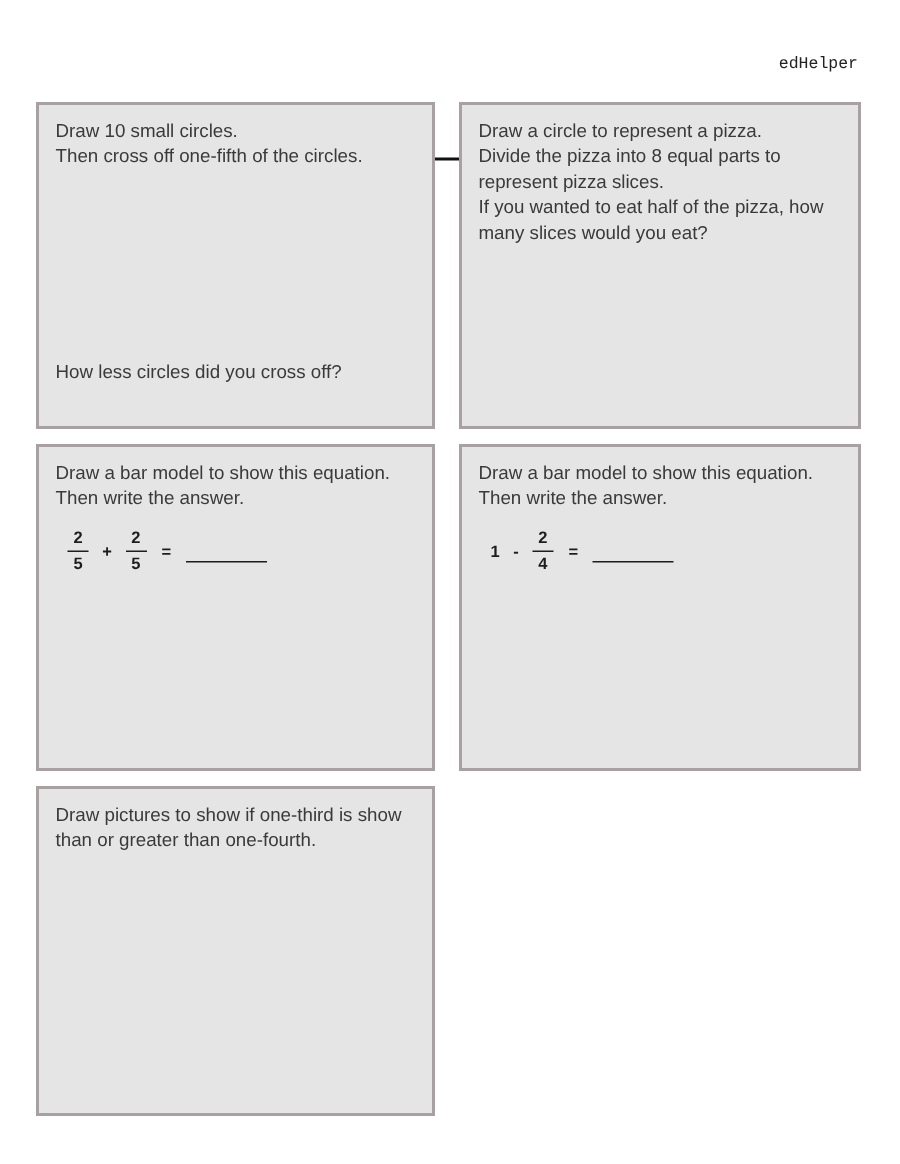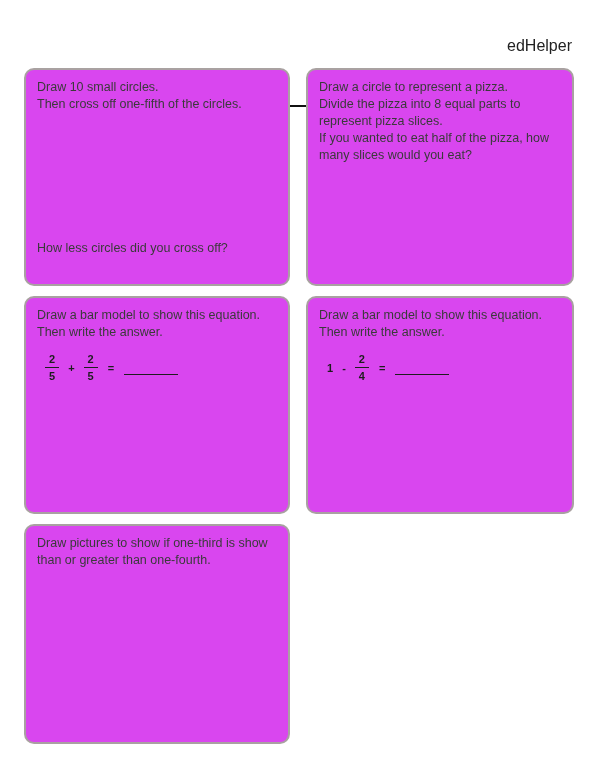--- a/index.html
+++ b/index.html
@@ -7,22 +7,22 @@
   .page {
     position:relative;
     width:600px; height:776px;
     background:#ffffff;
     font-family:"Liberation Sans", sans-serif;
     color:#3a3a3a;
     overflow:hidden;
   }
   .brand {
     position:absolute; top:37px; right:28px;
-    font-family:Liberation Sans, sans-serif;
-    font-size:16px; color:#222;
+    font-family:Liberation Mono, monospace;
+    font-size:11px; color:#222;
   }
   .name-row {
     position:absolute; top:48px; left:30px;
     display:flex; align-items:flex-start;margin-top:44px;
   }
   .name-label {
     font-family:"Liberation Serif", serif;
     font-weight:bold; font-size:14px; color:#111;
     margin-right:6px;
   }
@@ -32,22 +32,22 @@
   }
   .grid {
     position:absolute; top:68px; left:24px;
     display:grid;
     grid-template-columns:266px 268px;
     grid-template-rows:218px 218px 220px;
     column-gap:16px; row-gap:10px;
   }
   .box {
     border:2px solid #a9a1a1;
-    border-radius:10px;
-    background:#d946ef;
+    border-radius:0;
+    background:#e5e5e5;
     padding:9px 11px;
     display:flex; flex-direction:column;
   }
   .prompt {
     font-size:12.5px; line-height:17px;
     white-space:pre-line;
     color:#3a3a3a;
   }
   .question-bottom { margin-top:auto; margin-bottom:18px; }
   .equation {

